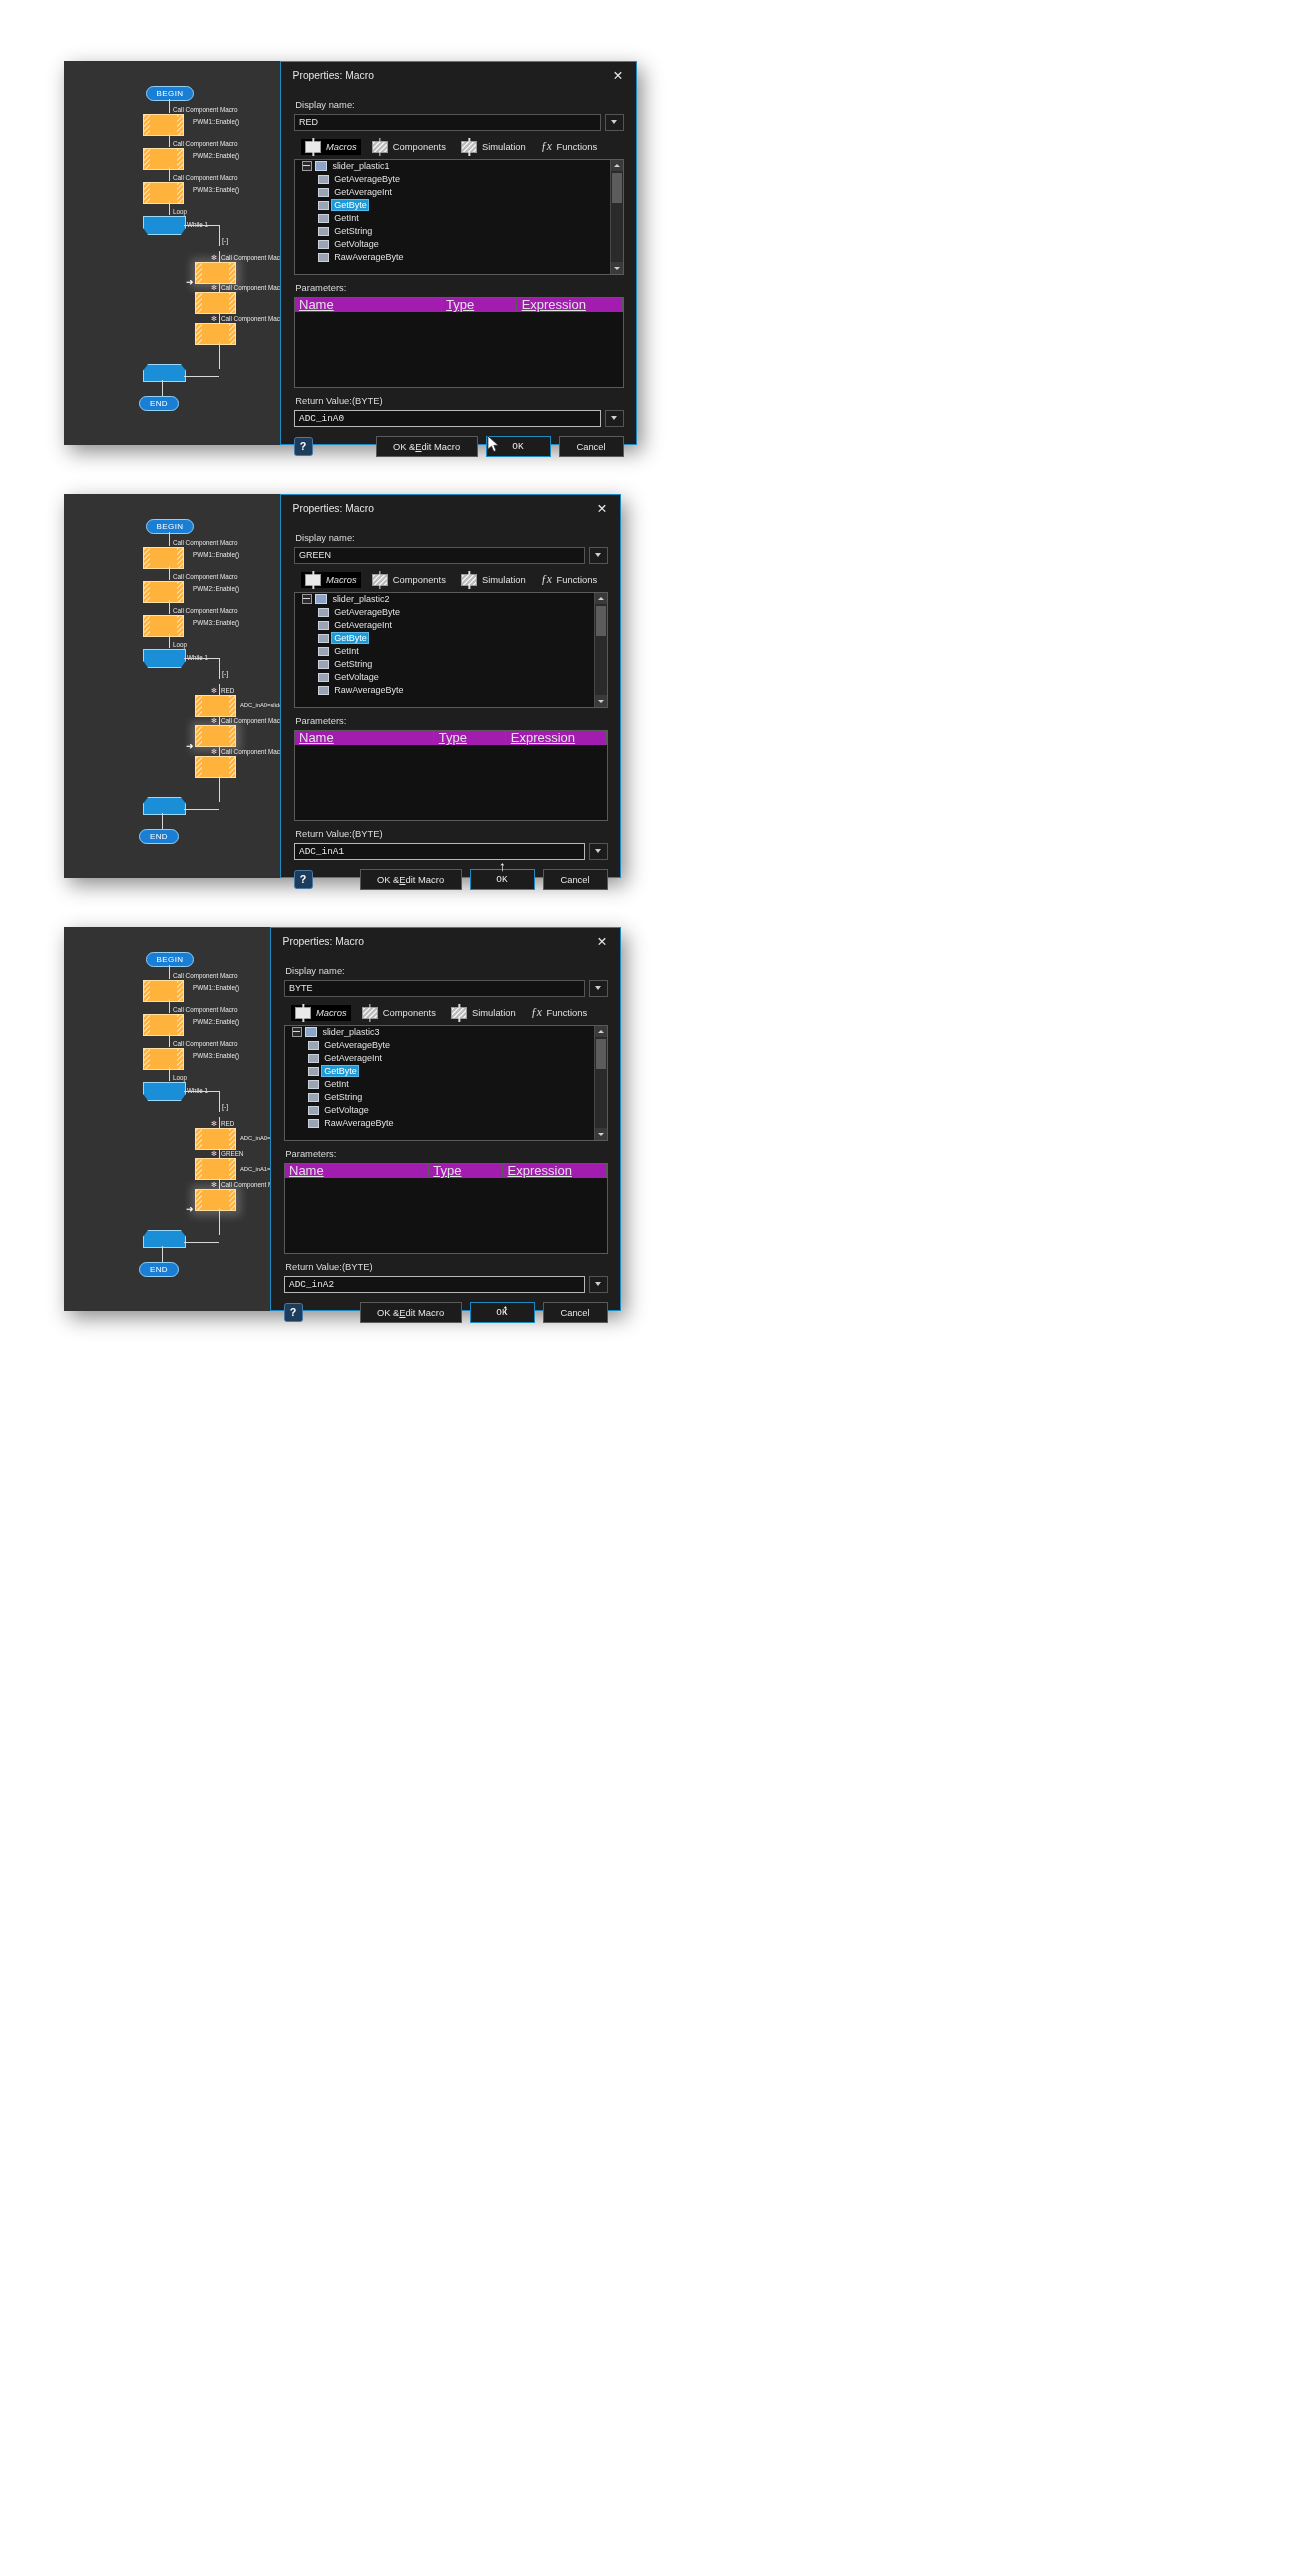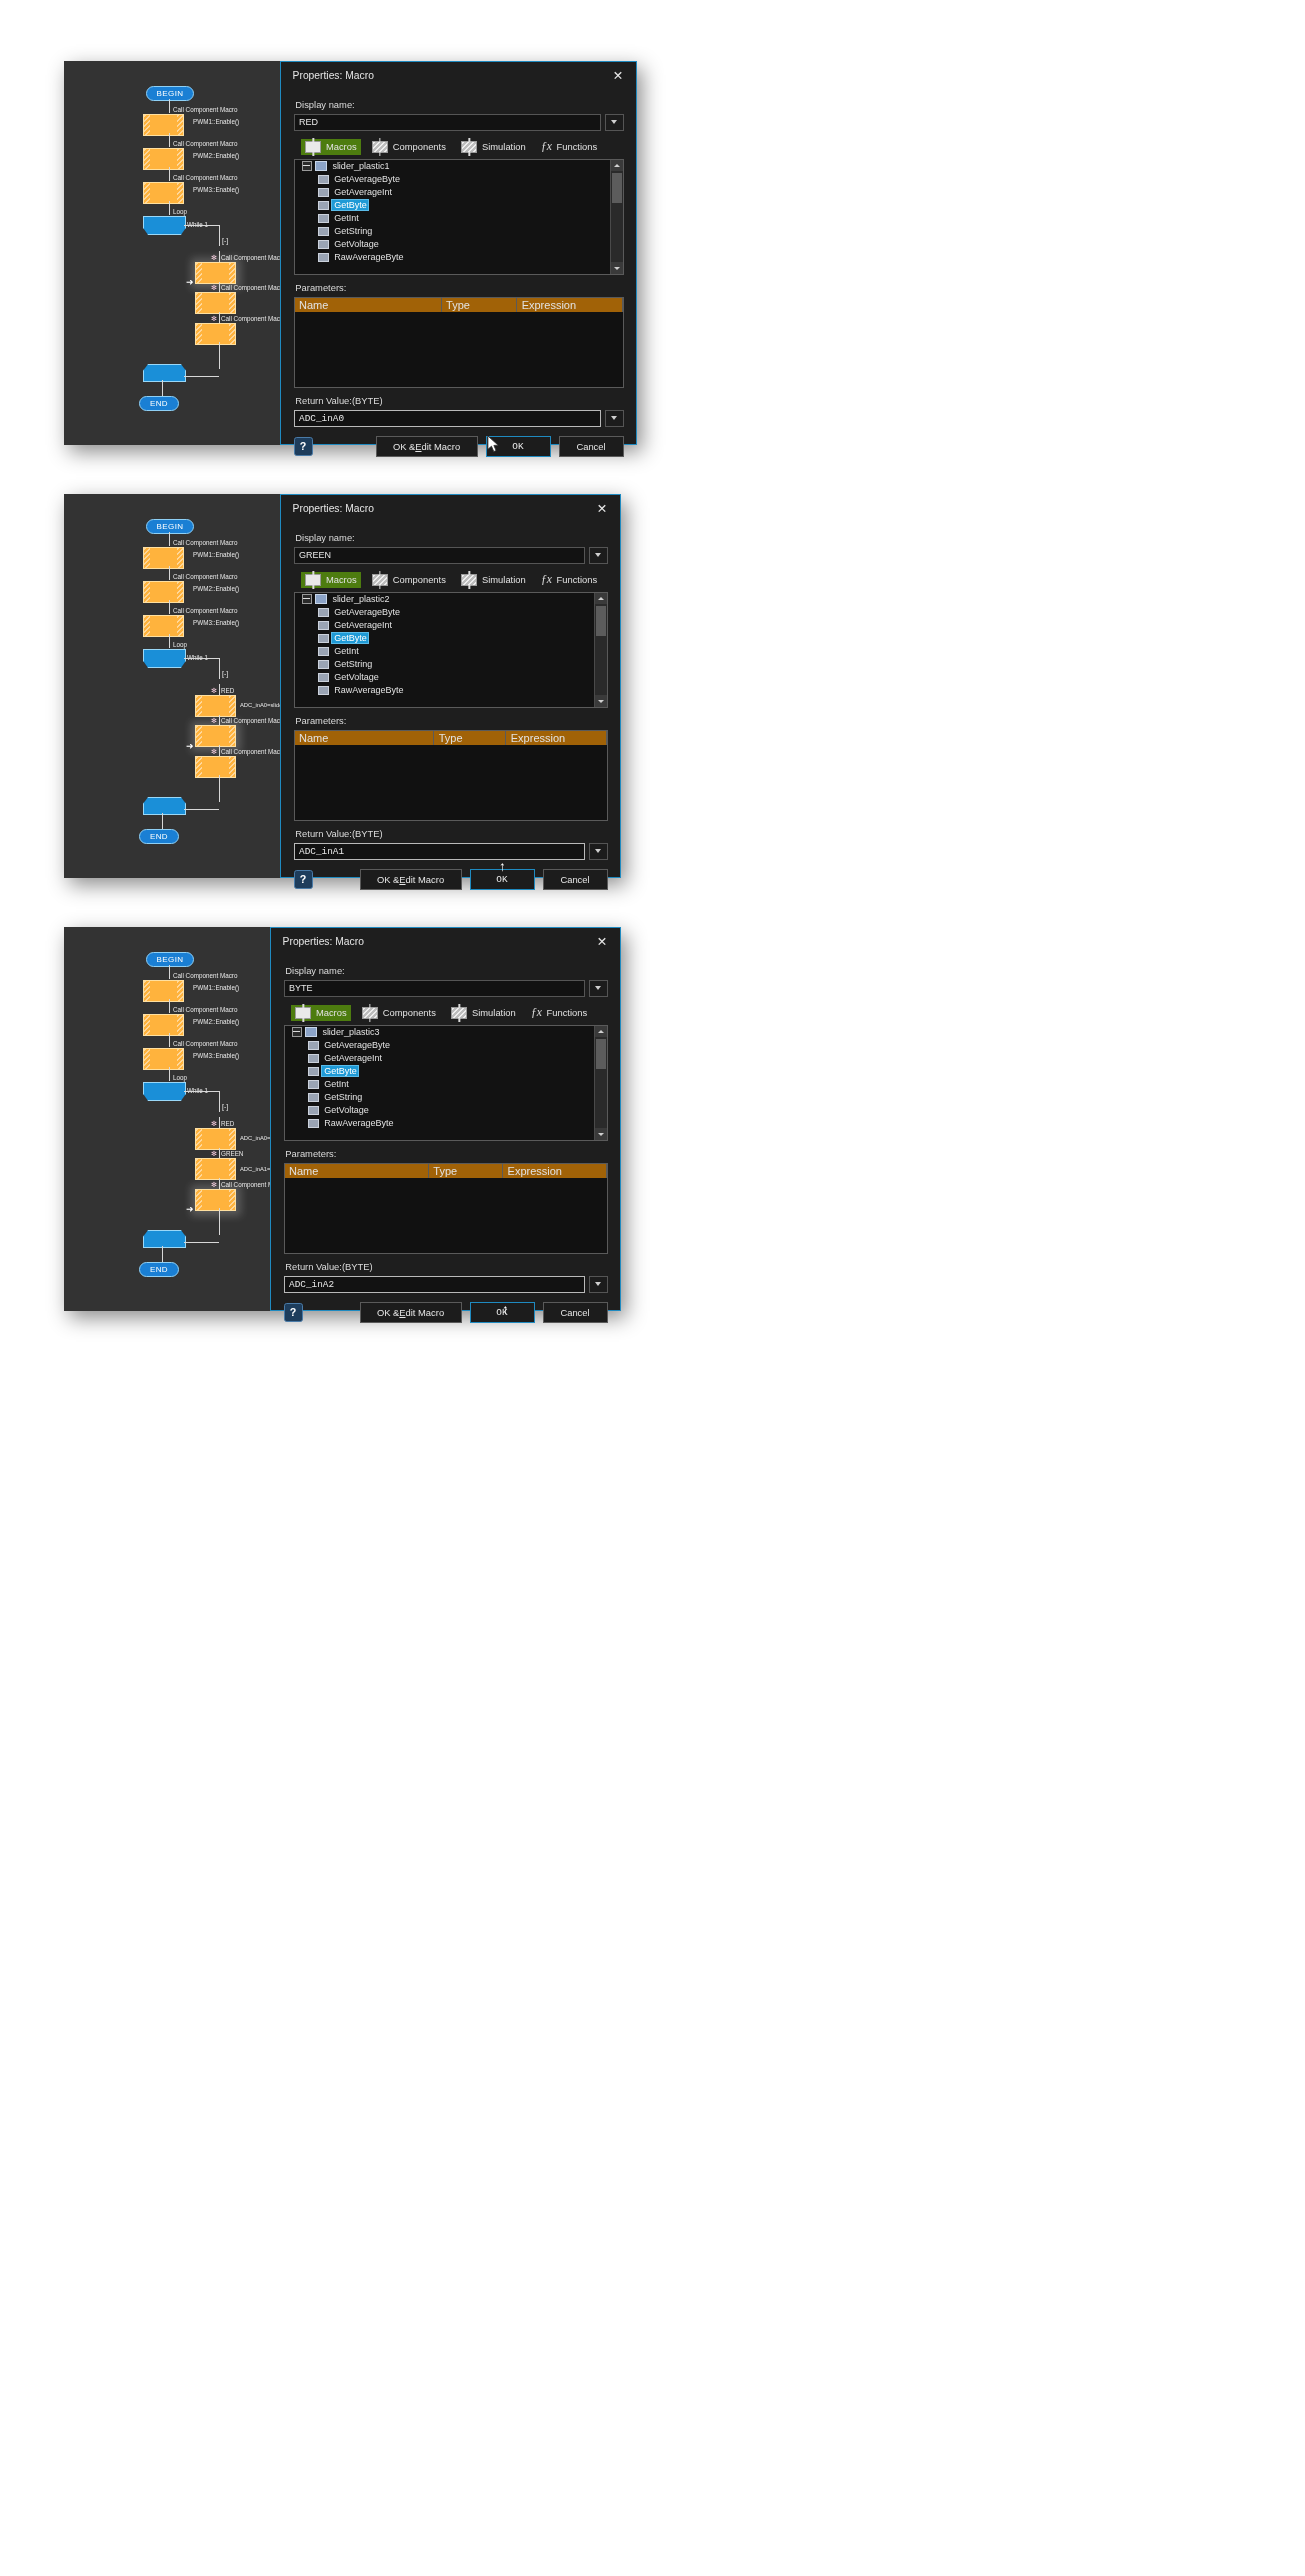--- a/index.html
+++ b/index.html
@@ -44,21 +44,21 @@
         padding:0 4.5px;display:flex;align-items:center;}
   .cmb-in.mono{font-family:"Liberation Mono",monospace;font-size:9.4px;border:0.9px solid #b9b9b9;}
   .cmb-btn{width:17px;margin-left:3.6px;background:#1c1c1c;border:0.9px solid #555;
         display:flex;align-items:center;justify-content:center;cursor:pointer;}
   .cmb-btn i{border-left:3.6px solid transparent;border-right:3.6px solid transparent;
         border-top:4.5px solid #cfcfcf;display:block;}
 
   
   .tabs{display:flex;align-items:center;gap:6.3px;margin:8px 0 3.6px 7.1px;}
   .tab{display:flex;align-items:center;gap:4.5px;padding:1.8px 4.5px;cursor:pointer;}
-  .tab.on{background:#4d7c0f;}
+  .tab.on{background:#000000;font-style:italic;}
   .tab span{color:#e2e2e2;font-size:9.4px;}
   .ic-chip{position:relative;width:14.3px;height:10.7px;background:#e9e9e9;border:0.9px solid #9a9a9a;}
   .ic-chip::before,.ic-chip::after{content:"";position:absolute;left:50%;width:1.3px;height:3.6px;
         background:#dcdcdc;transform:translateX(-50%);}
   .ic-chip::before{top:-3.6px;} .ic-chip::after{bottom:-3.6px;}
   .ic-chip.h{background:repeating-linear-gradient(135deg,#eee 0 1.8px,#bdbdbd 1.8px 3.6px);}
   .fx{color:#dcdcdc;font-size:11.6px;font-style:italic;font-family:"Liberation Serif",serif;}
 
   
   .tree{position:relative;background:#121212;border:0.9px solid #5a5a5a;height:114px;overflow:hidden;}
@@ -75,22 +75,22 @@
   .scr .th{position:absolute;left:0.9px;right:0.9px;top:13.4px;height:30px;background:#5c5c5c;}
   .scr .up,.scr .dn{position:absolute;left:0;right:0;height:11.6px;background:#3a3a3a;
         display:flex;align-items:center;justify-content:center;cursor:pointer;}
   .scr .up{top:0;} .scr .dn{bottom:0;}
   .scr i{border-left:3.1px solid transparent;border-right:3.1px solid transparent;display:block;}
   .scr .up i{border-bottom:3.6px solid #d0d0d0;} .scr .dn i{border-top:3.6px solid #d0d0d0;}
 
   
   .ptbl{background:#121212;border:0.9px solid #5a5a5a;}
   .phead{display:flex;height:14.3px;}
-  .pc{background:#a16207;border-right:0.9px solid #5a5a5a;color:#e2e2e2;font-size:11px;
-      padding:0 4.5px;display:flex;align-items:center;}
+  .pc{background:#a21caf;border-right:0.9px solid #5a5a5a;color:#e2e2e2;font-size:13px;
+      padding:0 4.5px;display:flex;align-items:center;text-decoration:underline;}
   .pbody{height:75px;background:#111;}
 
   
   .foot{display:flex;align-items:center;padding:9px 0 10.7px;}
   .help{width:17px;height:17px;border-radius:2.7px;background:#1e3d5c;border:0.9px solid #4a7ba8;
         color:#fff;font-size:10.7px;font-weight:bold;display:flex;align-items:center;
         justify-content:center;cursor:pointer;}
   .btn{height:19.7px;background:#1c1c1c;border:0.9px solid #5a5a5a;color:#e6e6e6;font-size:9.4px;
        display:flex;align-items:center;justify-content:center;cursor:pointer;}
   .btn.pri{border:1.8px solid #1f8ac0;font-family:Liberation Mono, monospace;}

